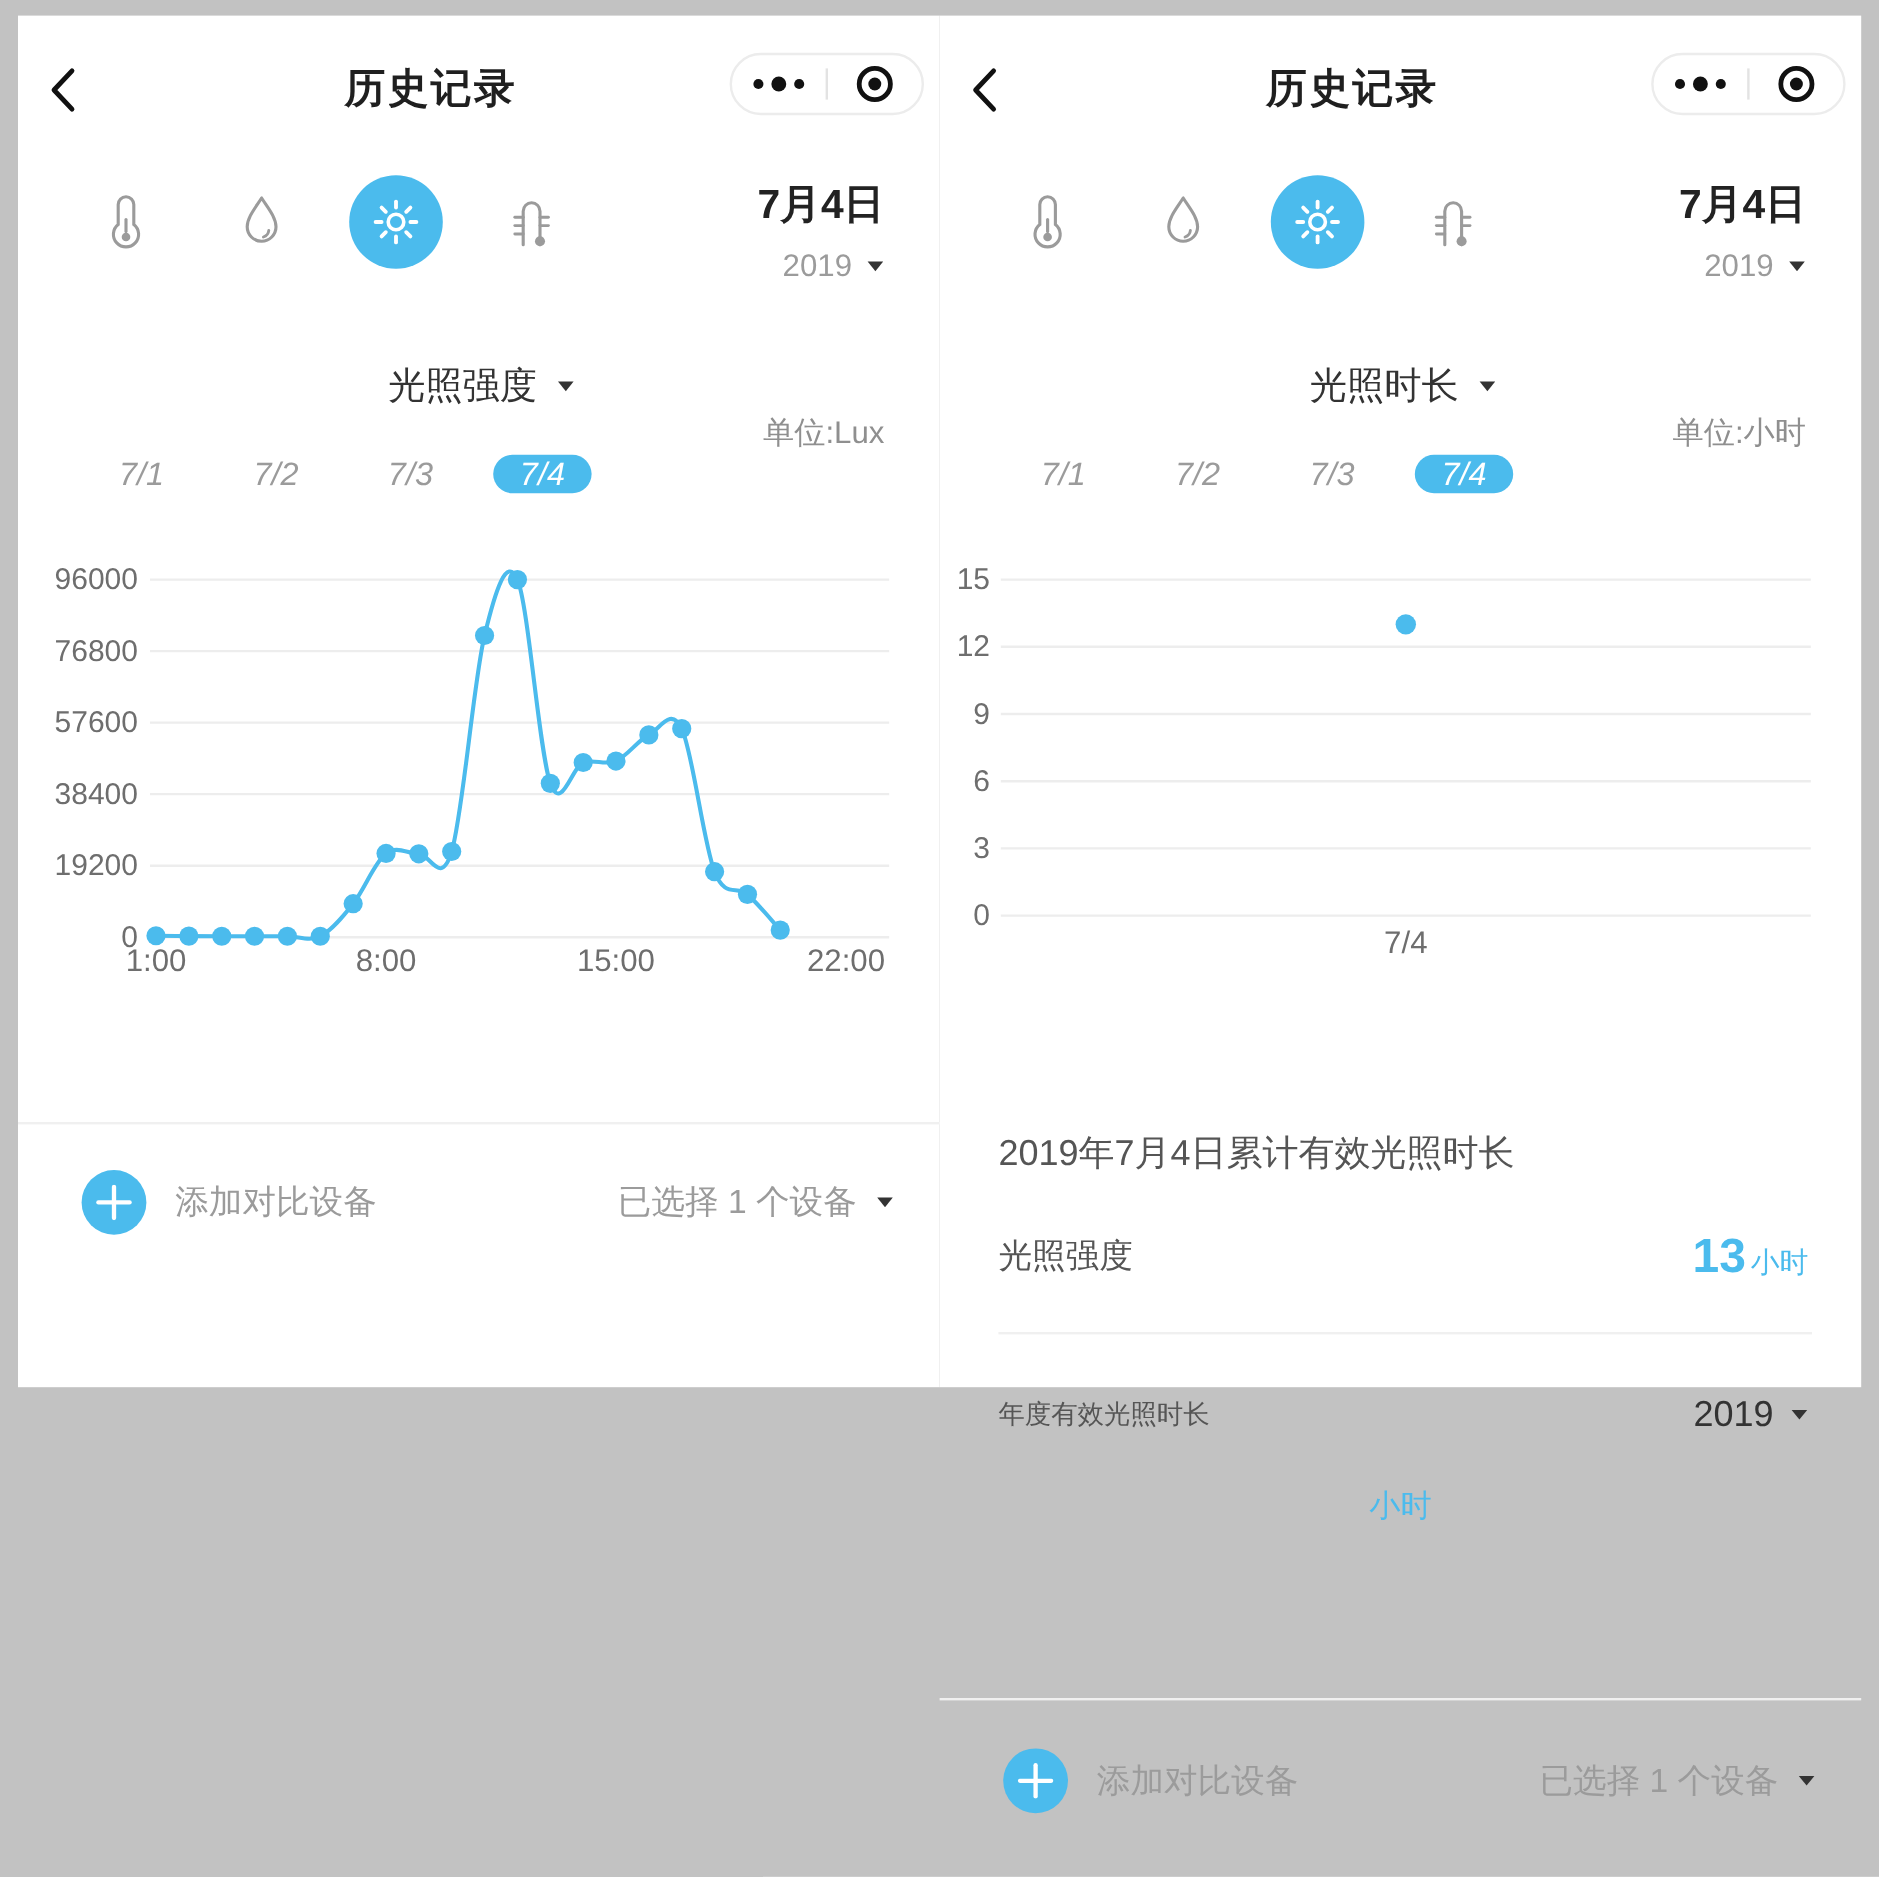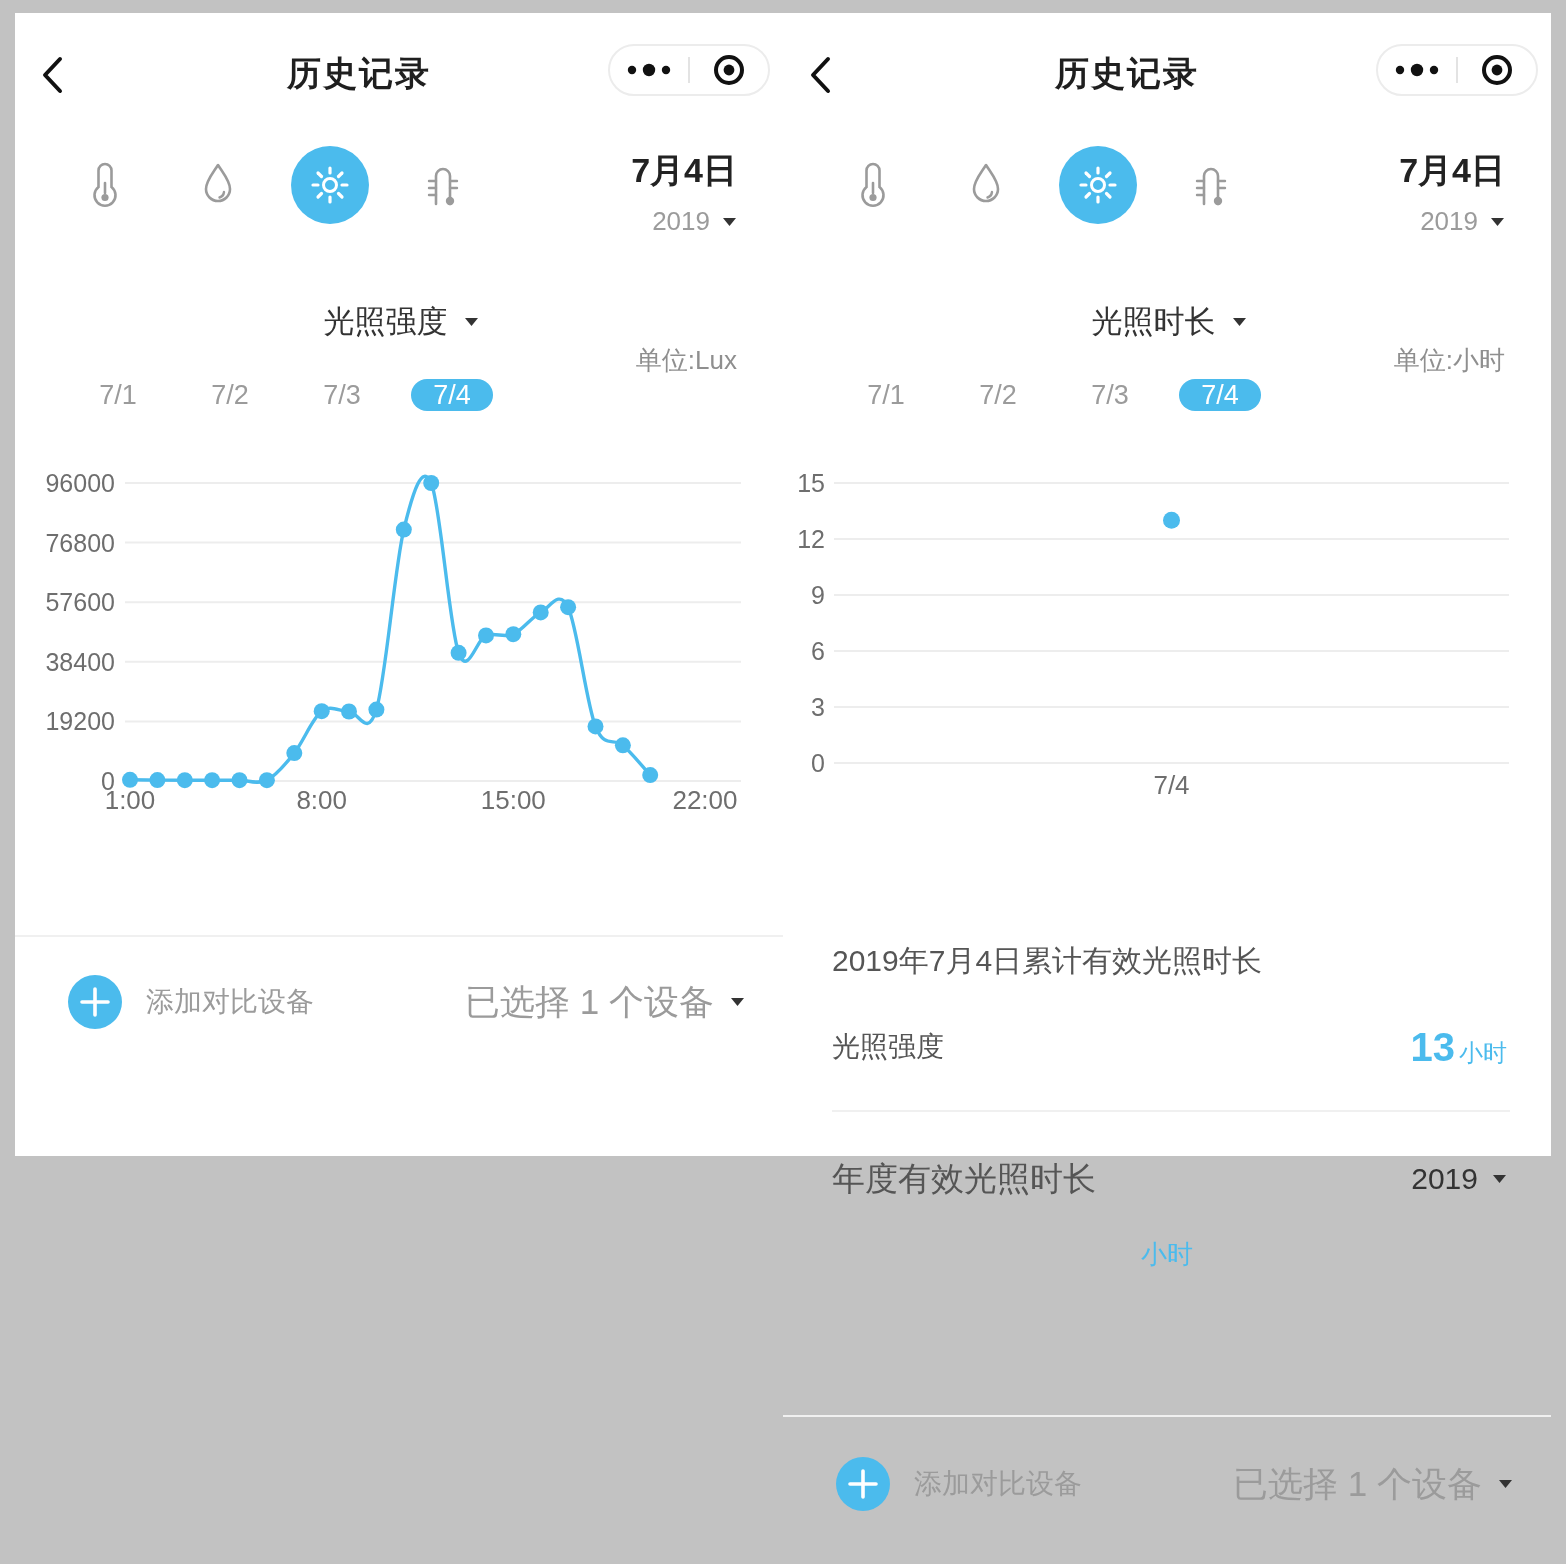--- a/index.html
+++ b/index.html
@@ -48,51 +48,51 @@
   .date-year{margin-top:12px;font-size:26px;color:var(--gray-text);
     display:flex;align-items:center;justify-content:flex-end;gap:12px;cursor:pointer;}
 
   
   .metric-row{position:absolute;left:50px;right:46px;top:288px;height:36px;
     display:flex;align-items:center;flex-direction:column;}
   .metric-label{font-size:31px;color:#333;display:flex;align-items:center;gap:16px;cursor:pointer;}
   .unit-label{margin-left:auto;font-size:26px;color:#8f8f8f;}
 
   
-  .day-tabs{position:absolute;left:0;right:0;top:366px;height:32px;}
+  .day-tabs{position:absolute;left:0;right:0;top:366px;height:32px;font-style:italic;}
   .day-tab{position:absolute;top:0;transform:translateX(-50%);font-size:27px;line-height:32px;
     color:var(--gray-text);cursor:pointer;}
   .day-tab.t0{left:103px;} .day-tab.t1{left:215px;} .day-tab.t2{left:327px;} .day-tab.t3{left:437px;}
   .day-tab.sel{background:var(--accent);color:#fff;width:82px;height:32px;
     border-radius:16px;text-align:center;}
 
   .chart{position:absolute;left:0;top:440px;width:768px;height:380px;}
 
   .divider{position:absolute;left:0;right:0;height:2px;background:var(--divider);}
   .divider.inset{left:49px;right:41px;}
 
   
   .compare-row{position:absolute;left:0;right:38px;height:56px;display:flex;align-items:center;}
   .plus-circle{margin-left:53px;width:54px;height:54px;border-radius:50%;background:var(--accent);
     display:flex;align-items:center;justify-content:center;cursor:pointer;flex:none;}
   .compare-label{margin-left:24px;font-size:28px;color:var(--gray-text);}
   .selected-group{margin-left:auto;display:flex;align-items:center;gap:16px;
-    font-size:35px;color:var(--gray-text);cursor:pointer;}
+    font-size:28px;color:var(--gray-text);cursor:pointer;}
 
   
   .summary-heading{position:absolute;left:49px;right:46px;top:928px;font-size:30px;color:var(--mid-text);}
   .device-row{position:absolute;left:49px;right:44px;top:1006px;height:56px;
     display:flex;align-items:center;}
   .device-name{font-size:28px;color:var(--mid-text);}
   .device-value{margin-left:auto;display:flex;align-items:baseline;gap:4px;color:var(--accent);text-align:center;}
   .device-value .num{font-size:40px;font-weight:700;}
   .device-value .unit{font-size:24px;}
   .annual-row{position:absolute;left:49px;right:44px;top:1146px;height:40px;
     display:flex;align-items:center;}
-  .annual-label{font-size:33px;color:var(--mid-text);}
+  .annual-label{font-size:22px;color:var(--mid-text);}
   .annual-year{margin-left:auto;display:flex;align-items:center;gap:14px;
     font-size:30px;color:#333;cursor:pointer;}
   .big-row{position:absolute;left:0;right:0;top:1224px;display:flex;
     justify-content:center;align-items:flex-end;gap:16px;color:var(--accent);}
   .big-num{font-size:76px;font-weight:800;line-height:1;letter-spacing:-2px;}
   .big-unit{font-size:26px;padding-bottom:10px;}
 
   .caret{display:inline-block;flex:none;}
   svg{display:block;}
 </style>

